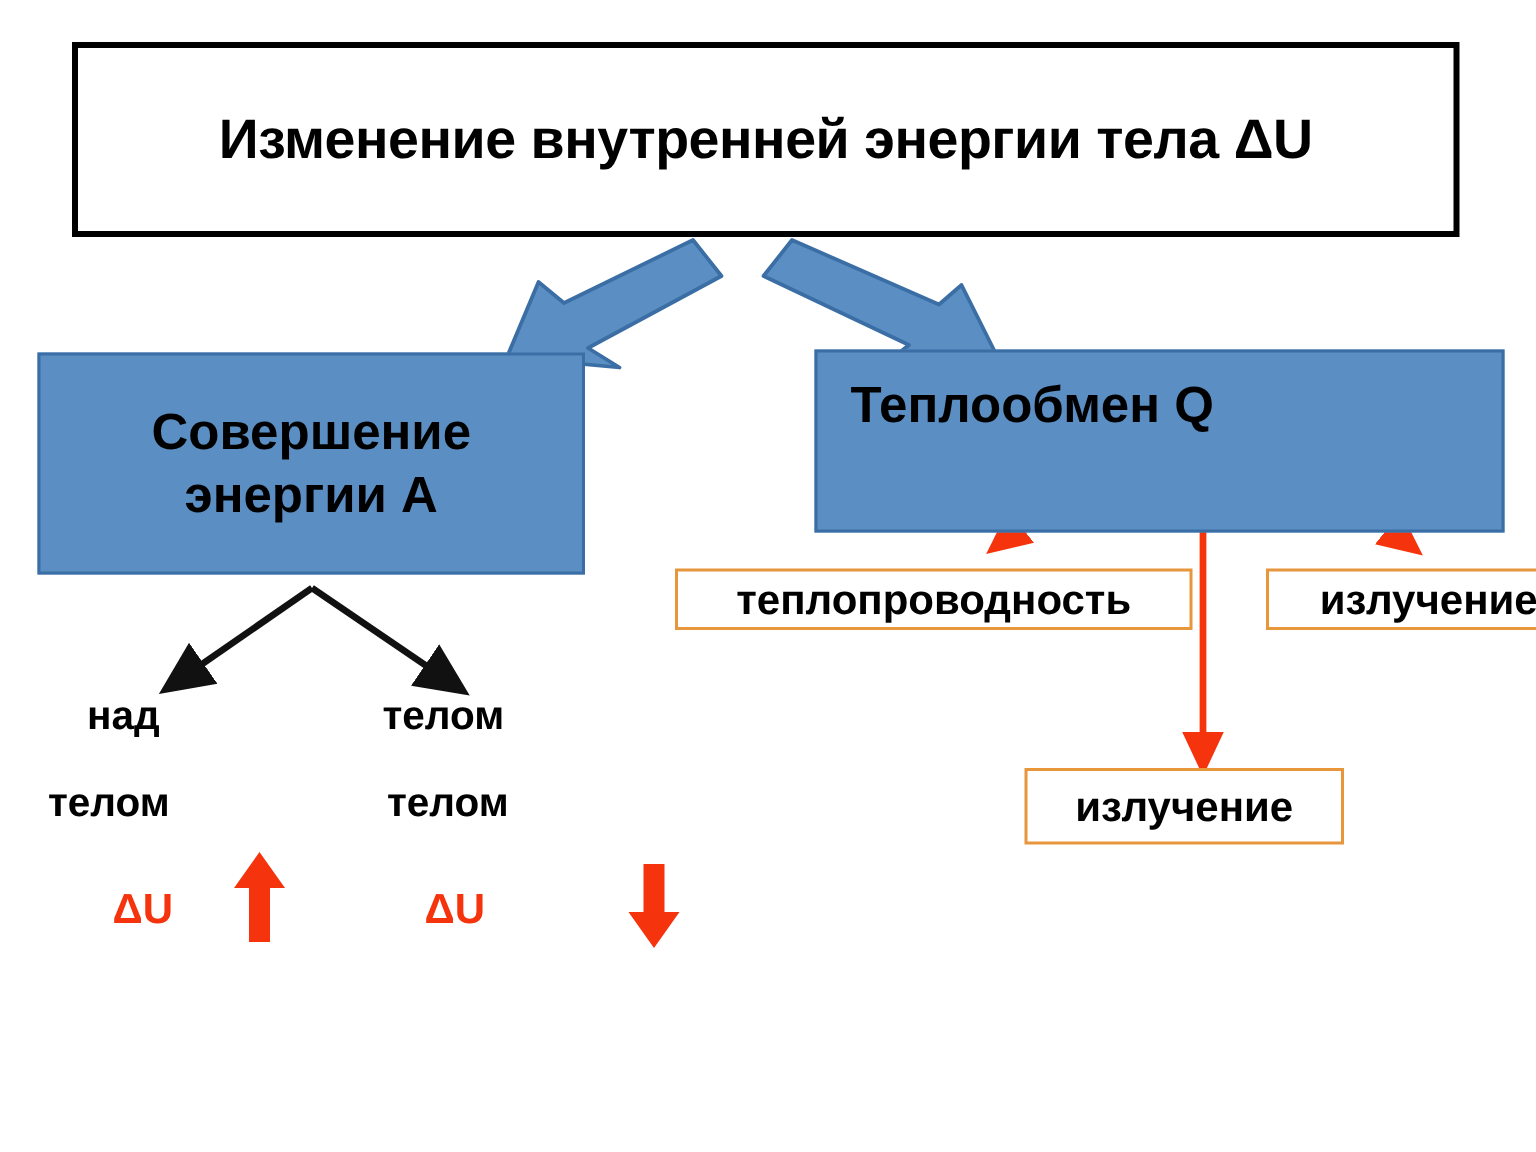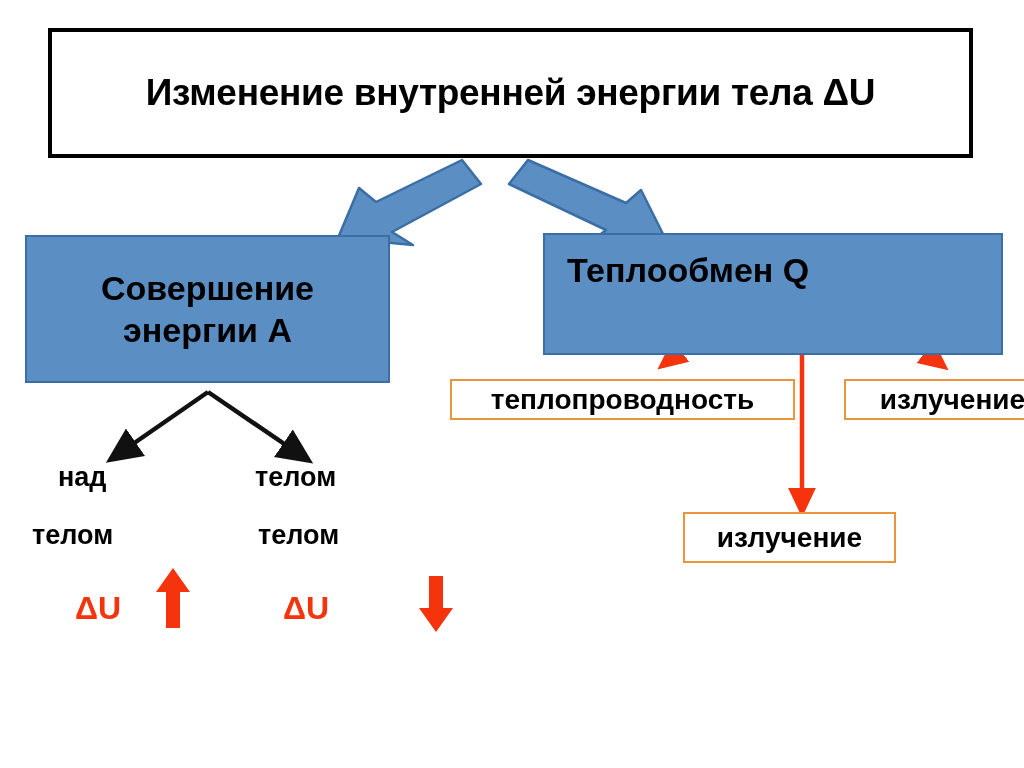--- a/index.html
+++ b/index.html
@@ -128,21 +128,21 @@
     white-space: nowrap;
   }
   #label-nad { left: 58px; top: 462px; }
   #label-telom-1 { left: 32px; top: 520px; }
   #label-samim { left: 255px; top: 462px; }
   #label-telom-2 { left: 258px; top: 520px; }
 
   
   .delta-u {
     position: absolute;
-    font-size: 32px;
+    font-size: 28px;
     font-weight: bold;
     color: #f5330c;
     white-space: nowrap;
   }
   #delta-u-1 { left: 75px; top: 590px; }
   #delta-u-2 { left: 283px; top: 590px; }
 </style>
 </head>
 <body>
 

